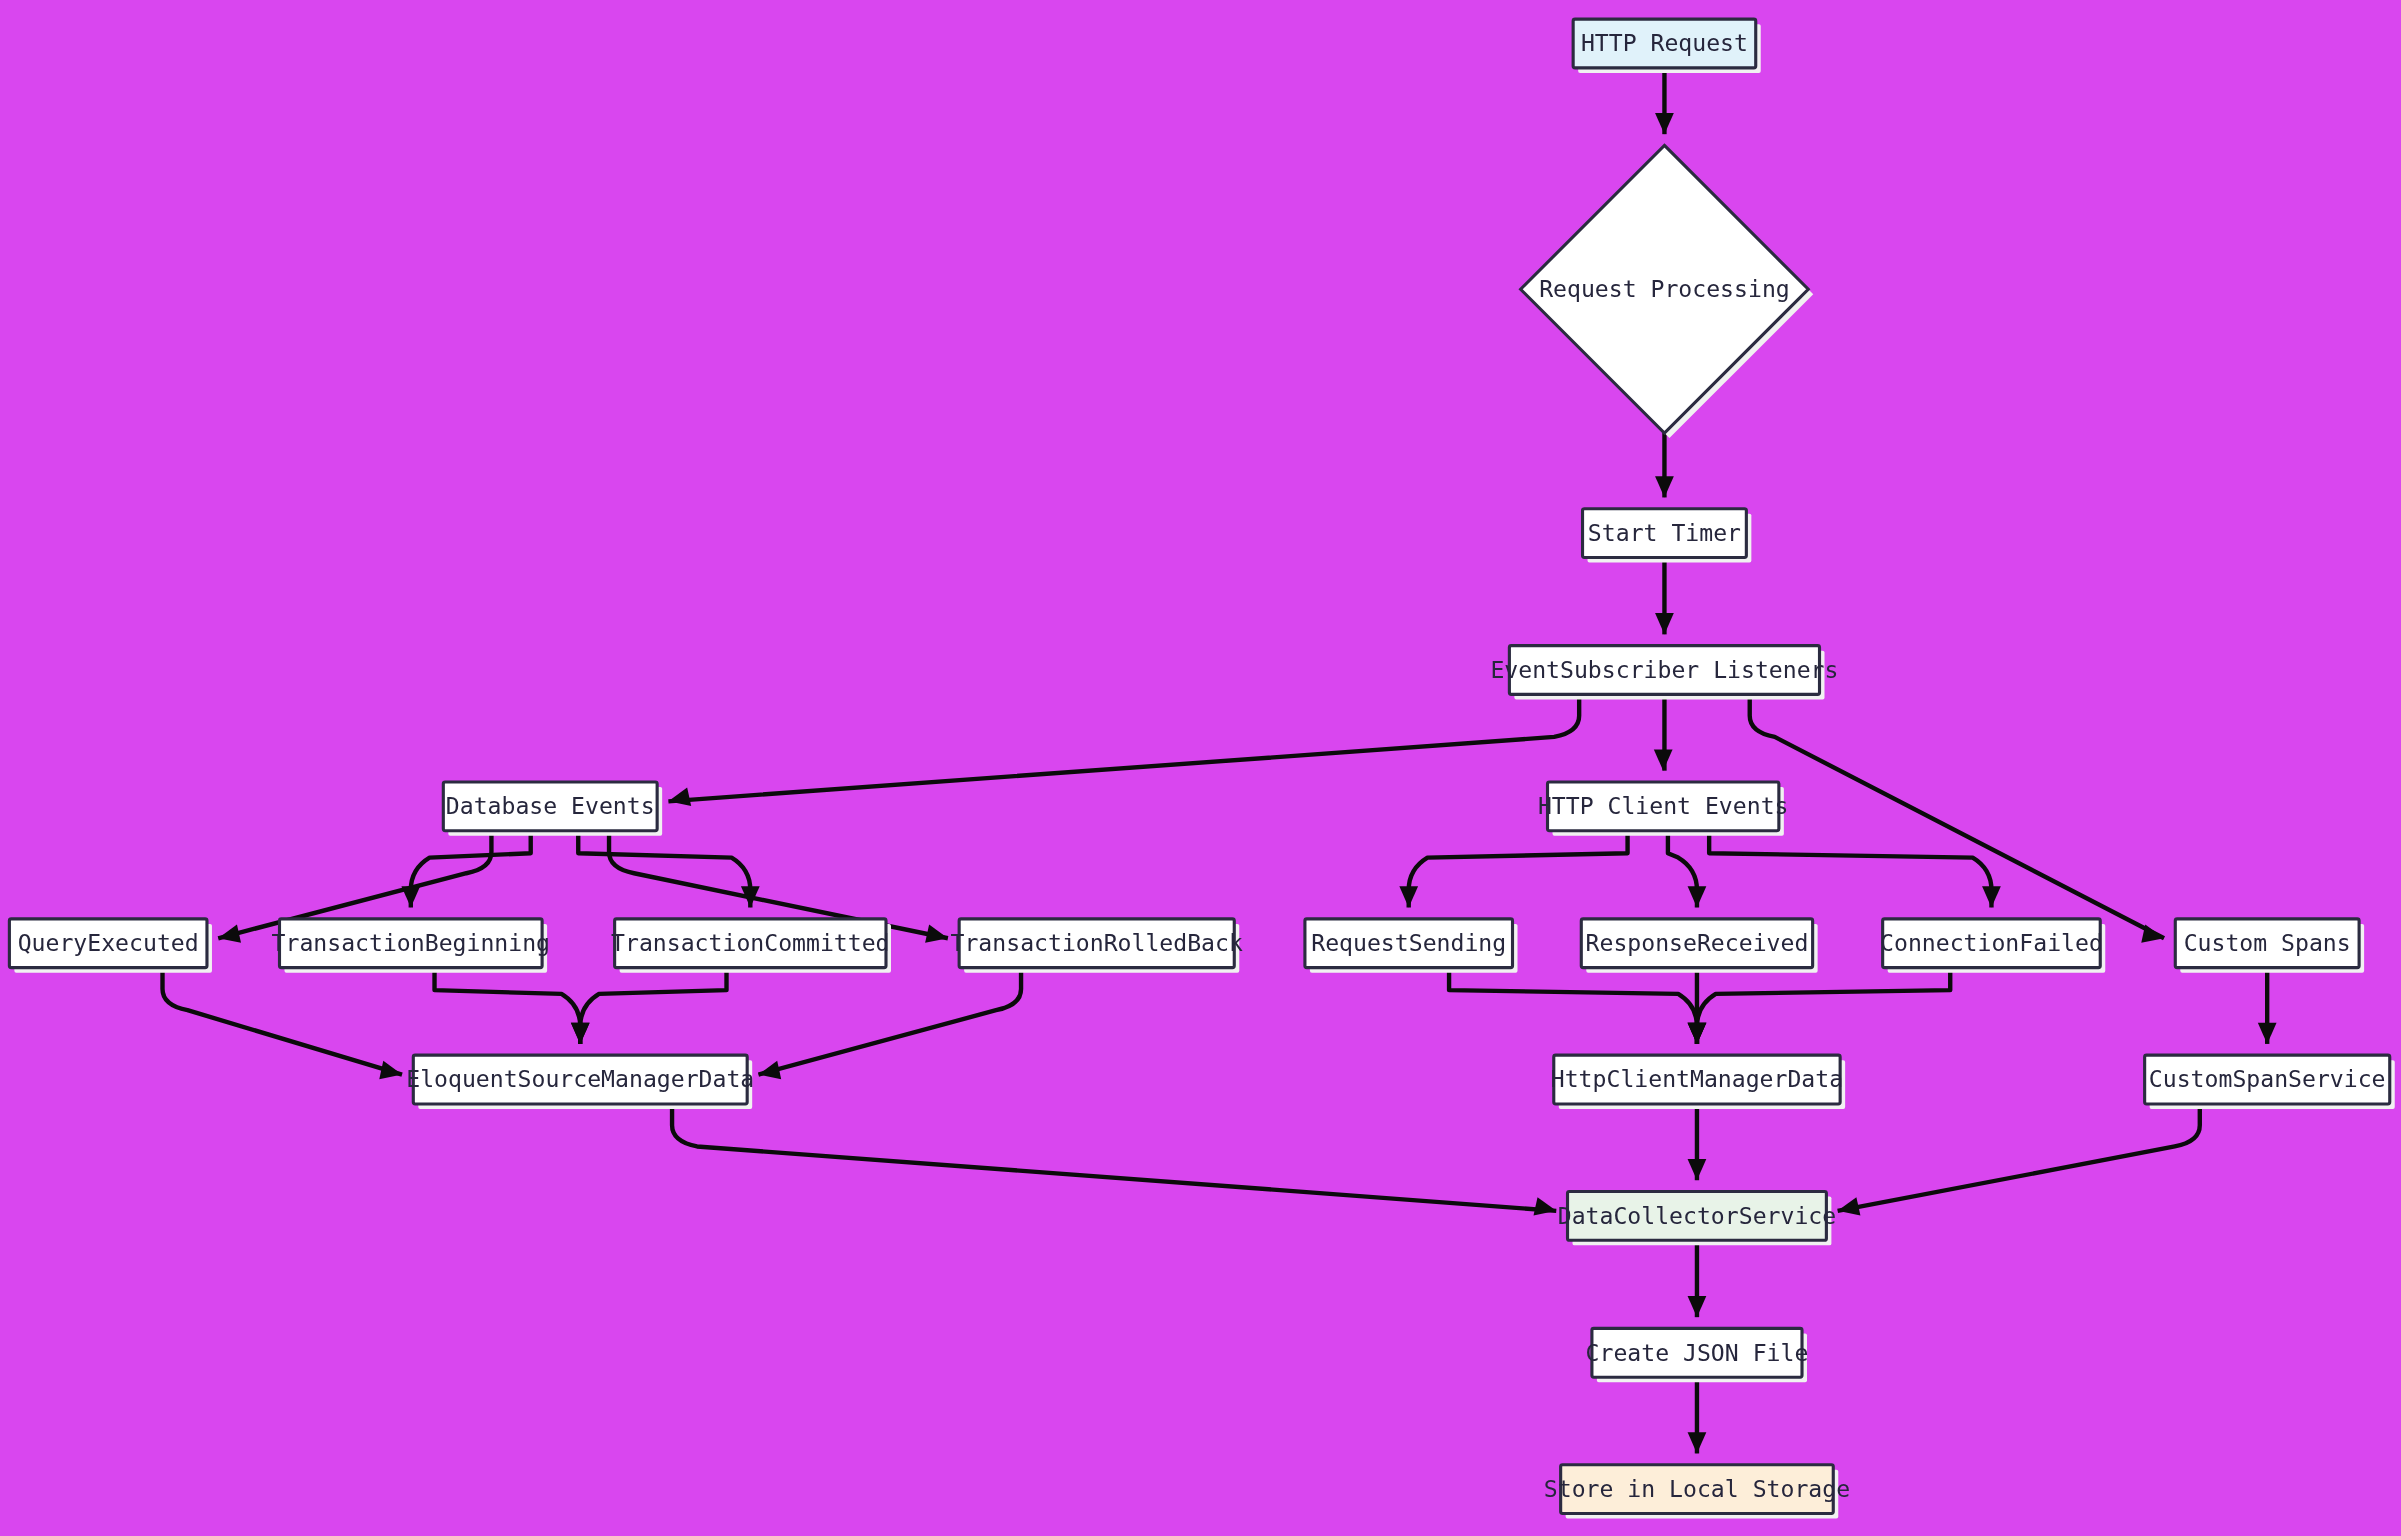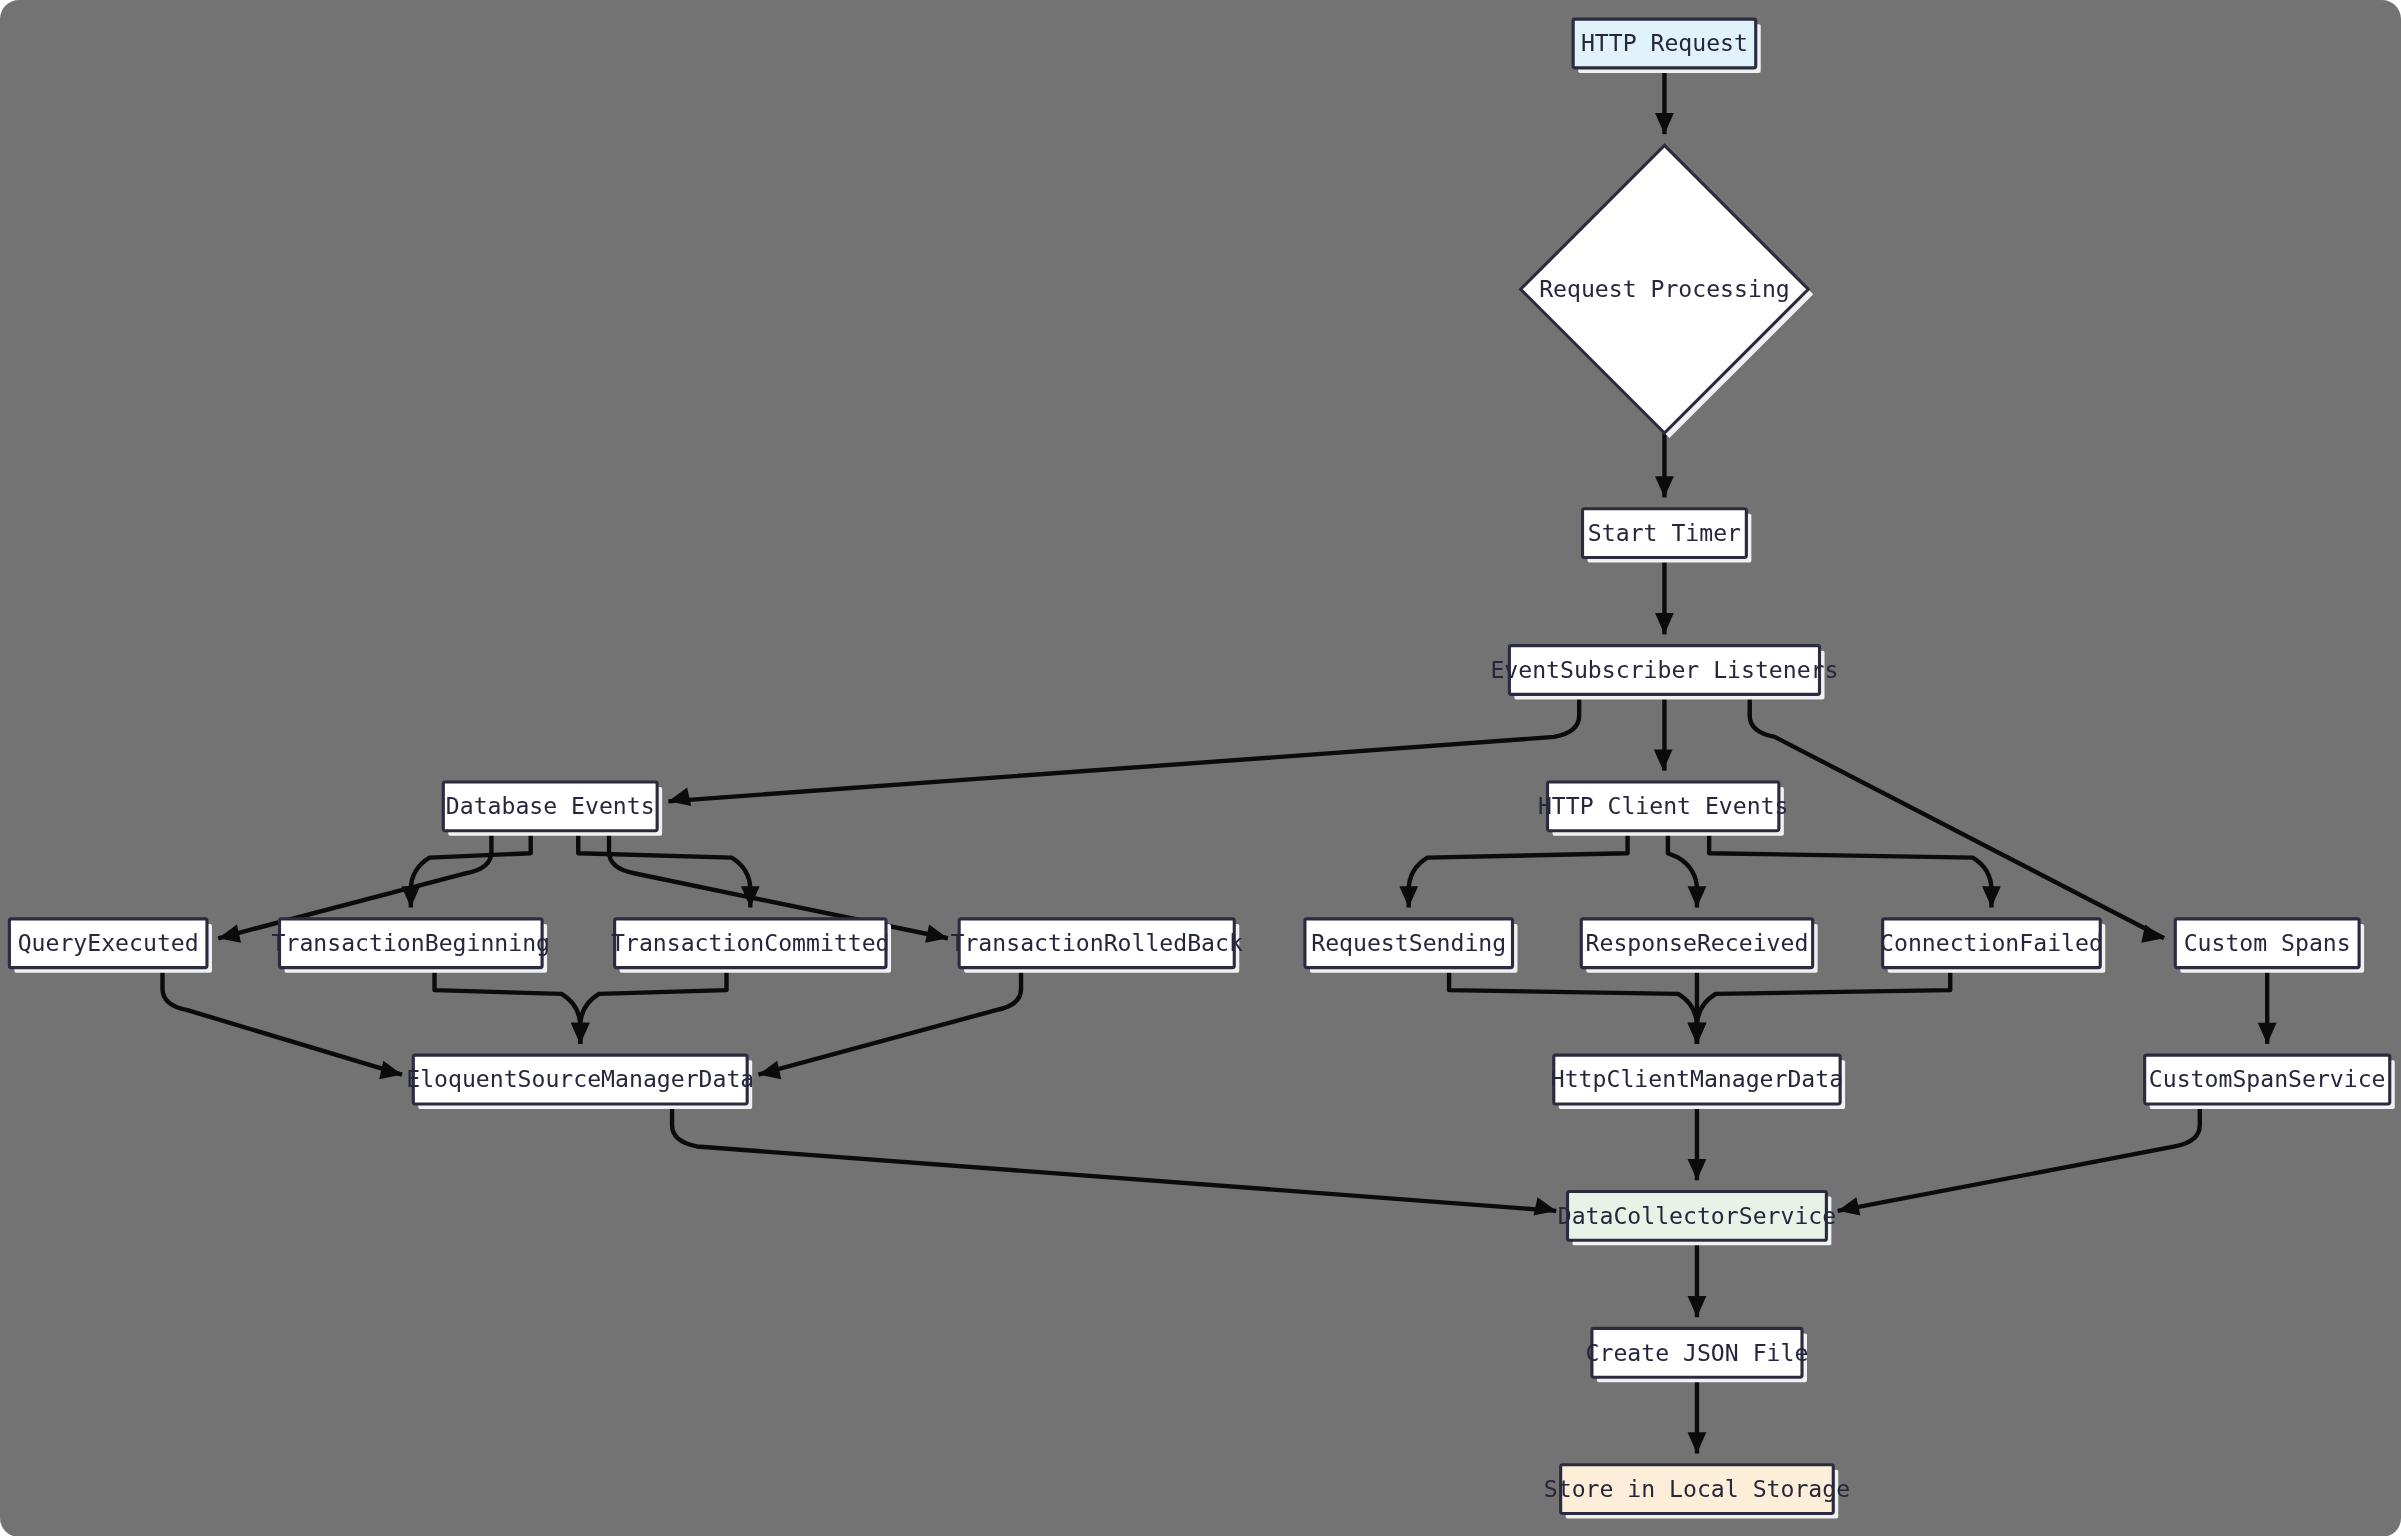--- a/index.html
+++ b/index.html
@@ -4,23 +4,22 @@
 <style>
   html, body {
     margin: 0;
     padding: 0;
     background: #ffffff;
   }
   #diagram-root {
     position: relative;
     width: 2401px;
     height: 1537px;
-    background: #737373;
+    background: #d946ef;
     font-family: "DejaVu Sans Mono", "Liberation Mono", monospace;
-    border-radius: 19px;
   }
   svg.flowchart {
     display: block;
     width: 2401px;
     height: 1537px;
   }
   .node-rect {
     fill: #ffffff;
     stroke: #2b2b40;
     stroke-width: 5px;

